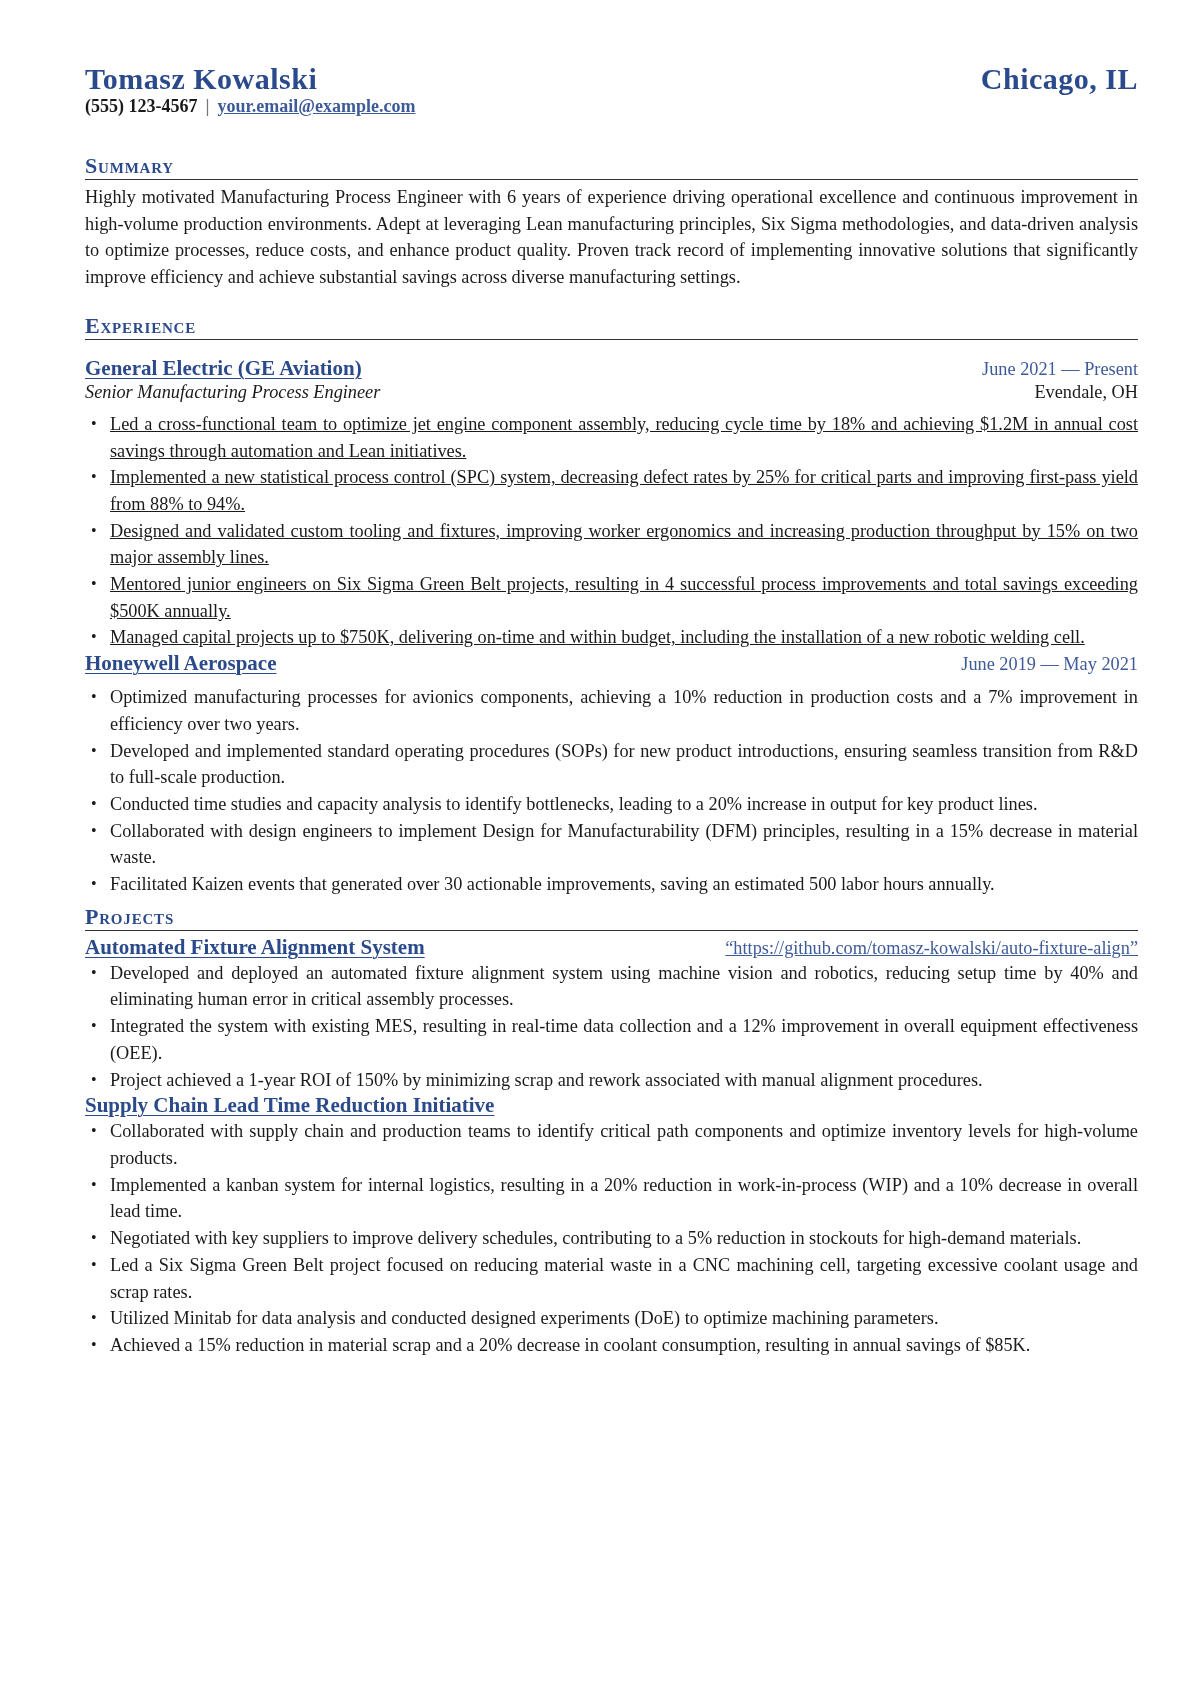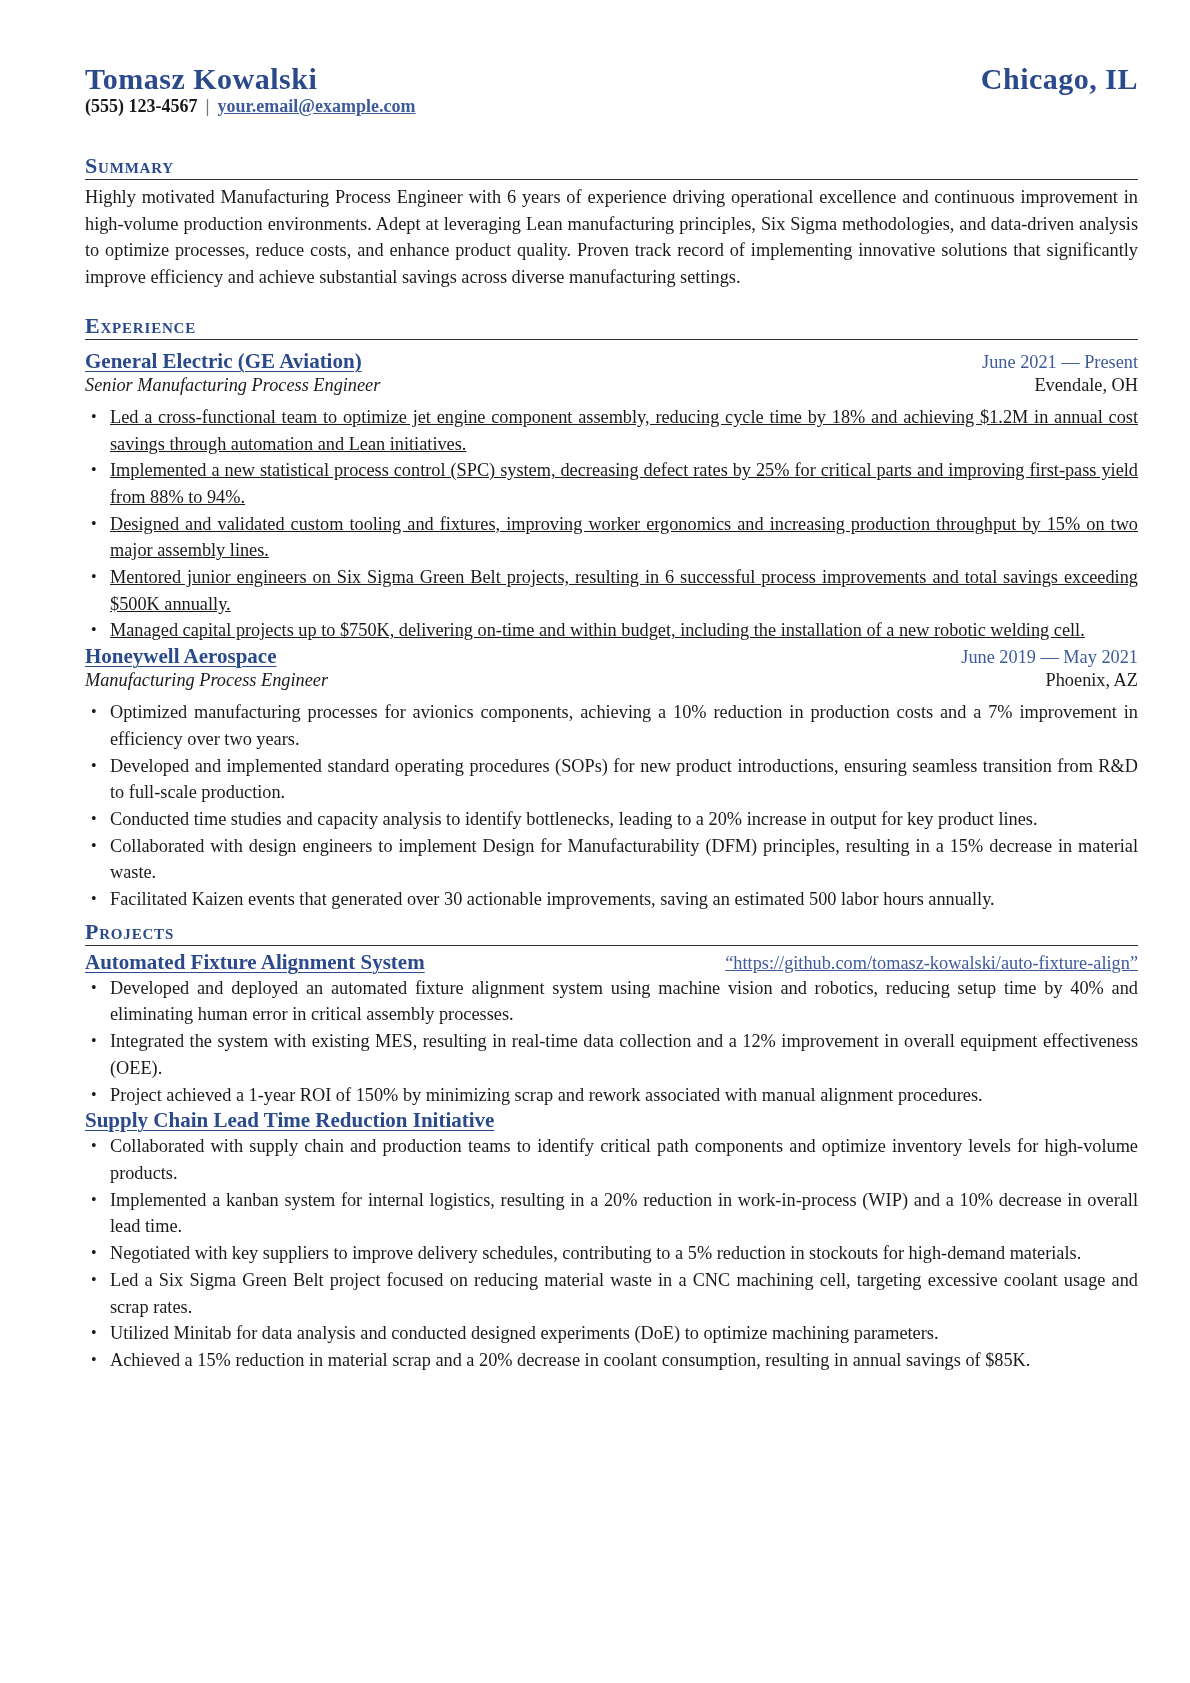--- a/index.html
+++ b/index.html
@@ -37,46 +37,42 @@
   </div>
   <div class="contact">
     <span>(555) 123-4567</span><span class="sep">|</span><a>your.email@example.com</a>
   </div>
 
   <div class="section-title" style="margin-top:36px;">Summary</div>
   <div class="text" style="margin-top:4px;">Highly motivated Manufacturing Process Engineer with 6 years of experience driving operational excellence and continuous improvement in high-volume production environments. Adept at leveraging Lean manufacturing principles, Six Sigma methodologies, and data-driven analysis to optimize processes, reduce costs, and enhance product quality. Proven track record of implementing innovative solutions that significantly improve efficiency and achieve substantial savings across diverse manufacturing settings.</div>
 
   <div class="section-title" style="margin-top:22px;">Experience</div>
 
-  <div style="margin-top:9px;">
+  <div style="margin-top:16px;">
     <div class="entry-head">
       <span class="company">General Electric (GE Aviation)</span>
       <span class="dates">June 2021 — Present</span>
     </div>
     <div class="entry-head" style="margin-top:1px;">
       <span class="role">Senior Manufacturing Process Engineer</span>
       <span class="loc">Evendale, OH</span>
     </div>
     <ul style="margin-top:8px;text-decoration:underline;">
       <li>Led a cross-functional team to optimize jet engine component assembly, reducing cycle time by 18% and achieving $1.2M in annual cost savings through automation and Lean initiatives.</li>
       <li>Implemented a new statistical process control (SPC) system, decreasing defect rates by 25% for critical parts and improving first-pass yield from 88% to 94%.</li>
       <li>Designed and validated custom tooling and fixtures, improving worker ergonomics and increasing production throughput by 15% on two major assembly lines.</li>
-      <li>Mentored junior engineers on Six Sigma Green Belt projects, resulting in 6 successful process improvements and total savings exceeding $500K annually.</li>
+      <li>Mentored junior engineers on Six Sigma Green Belt projects, resulting in 4 successful process improvements and total savings exceeding $500K annually.</li>
       <li>Managed capital projects up to $750K, delivering on-time and within budget, including the installation of a new robotic welding cell.</li>
     </ul>
   </div>
 
   <div style="margin-top:0px;">
     <div class="entry-head">
       <span class="company">Honeywell Aerospace</span>
       <span class="dates">June 2019 — May 2021</span>
-    </div>
-    <div class="entry-head" style="margin-top:1px;">
-      <span class="role">Manufacturing Process Engineer</span>
-      <span class="loc">Phoenix, AZ</span>
     </div>
     <ul style="margin-top:8px;">
       <li>Optimized manufacturing processes for avionics components, achieving a 10% reduction in production costs and a 7% improvement in efficiency over two years.</li>
       <li>Developed and implemented standard operating procedures (SOPs) for new product introductions, ensuring seamless transition from R&amp;D to full-scale production.</li>
       <li>Conducted time studies and capacity analysis to identify bottlenecks, leading to a 20% increase in output for key product lines.</li>
       <li>Collaborated with design engineers to implement Design for Manufacturability (DFM) principles, resulting in a 15% decrease in material waste.</li>
       <li>Facilitated Kaizen events that generated over 30 actionable improvements, saving an estimated 500 labor hours annually.</li>
     </ul>
   </div>
 

